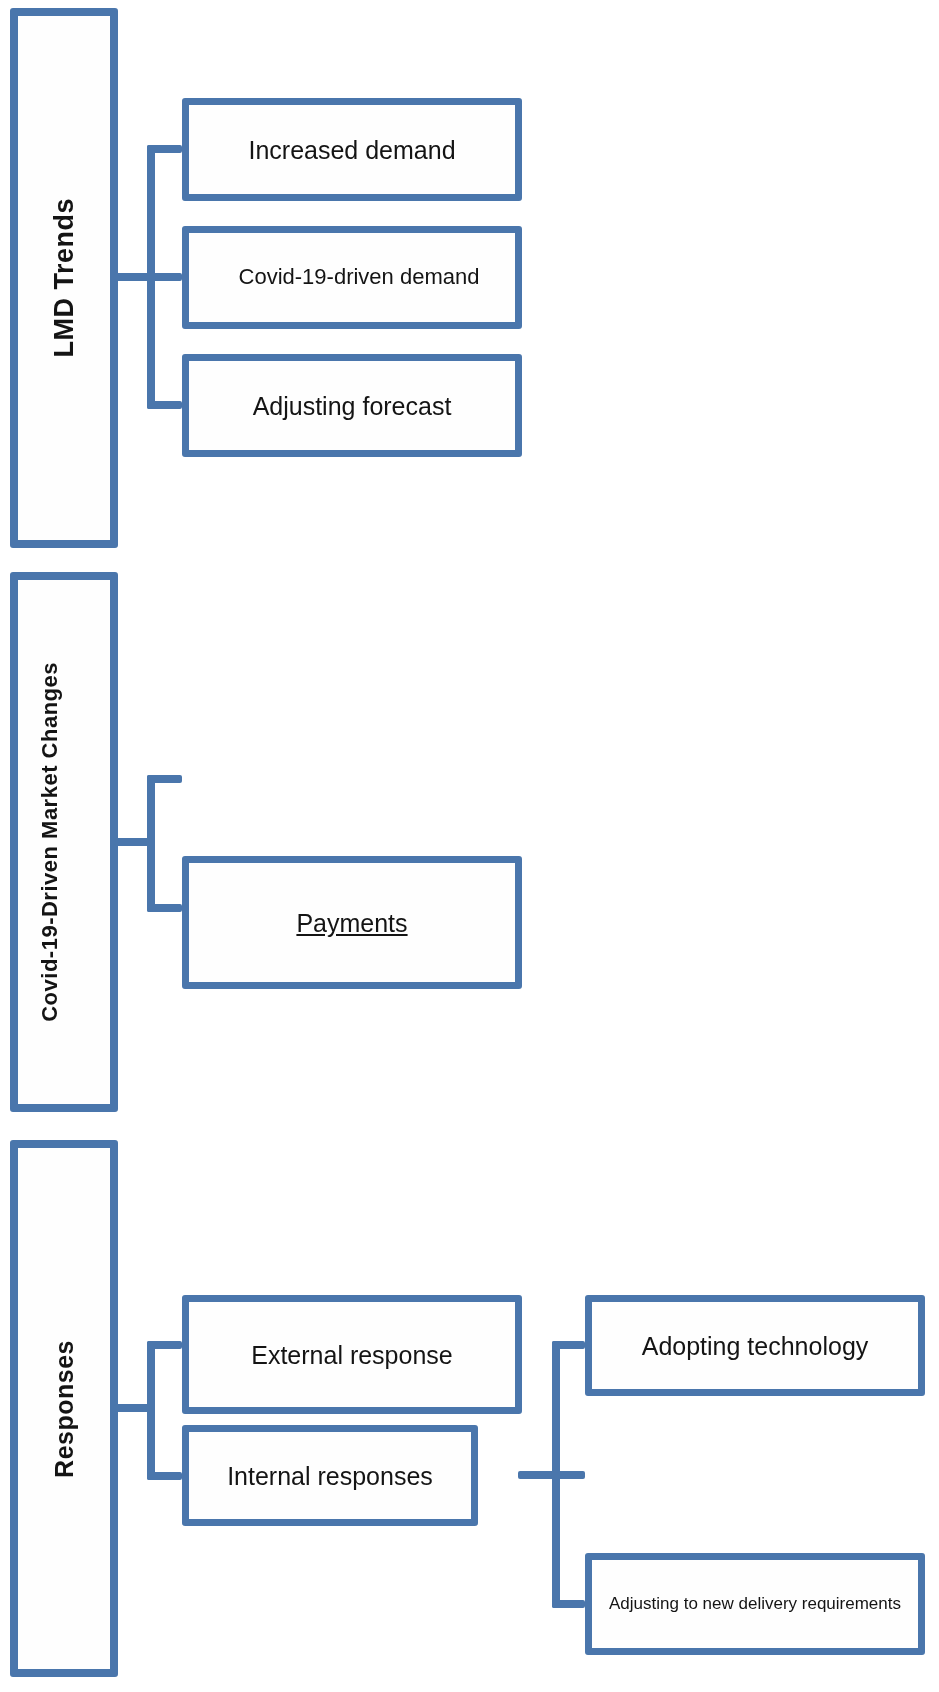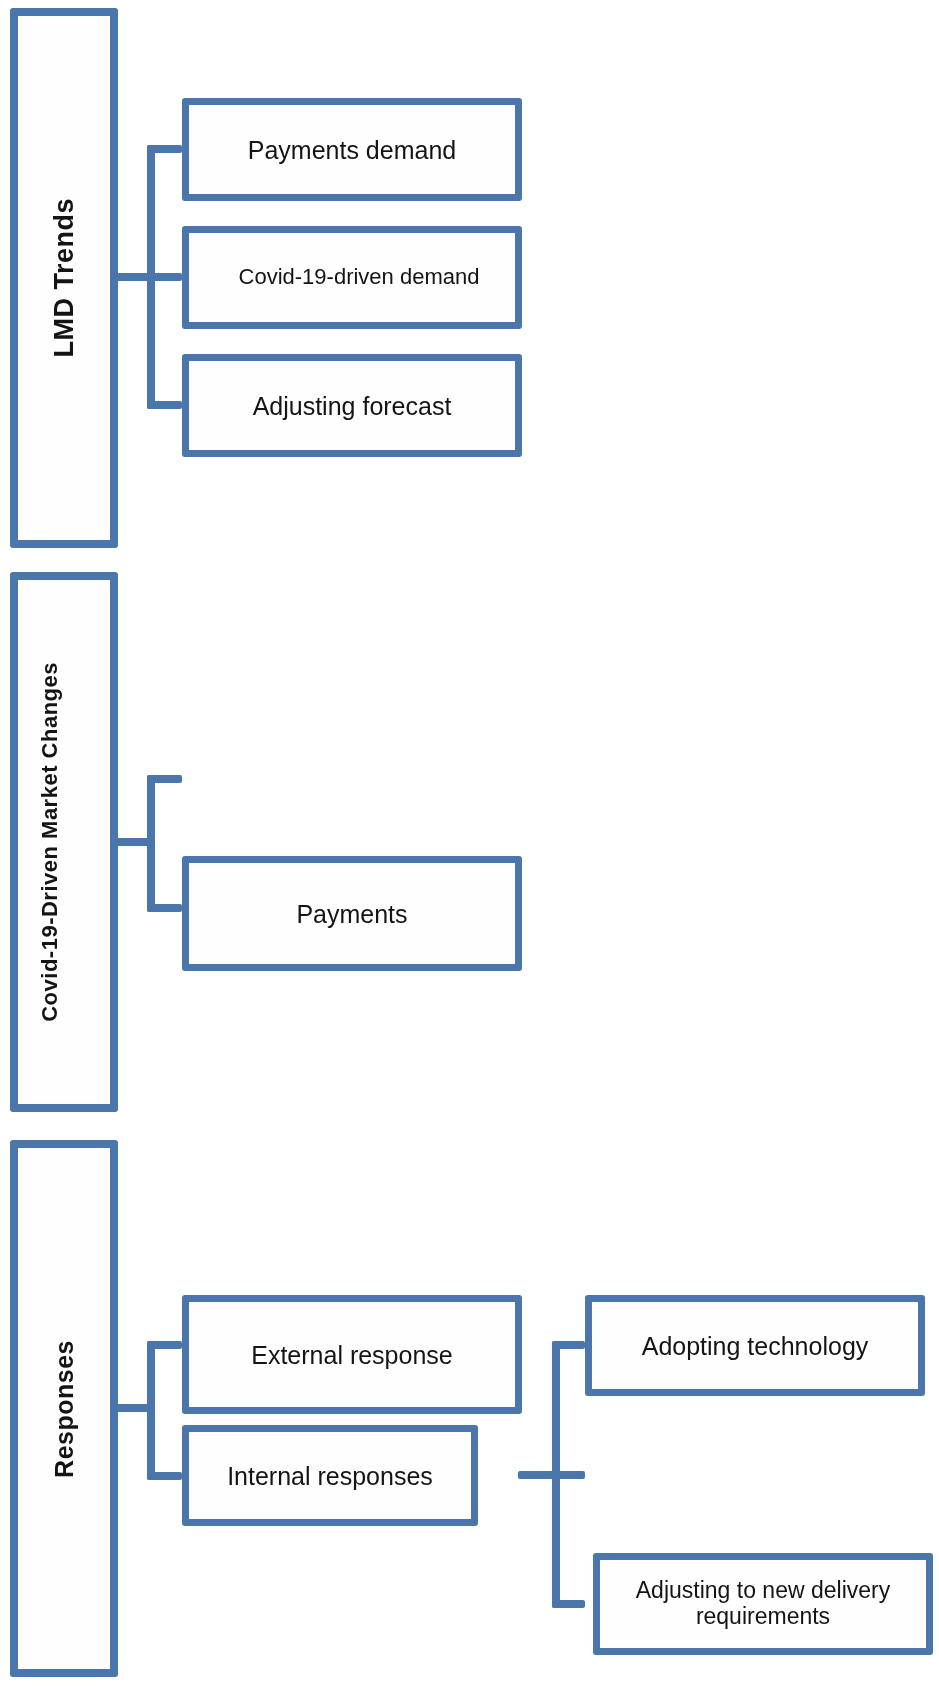--- a/index.html
+++ b/index.html
@@ -30,21 +30,21 @@
   .pbox { border-width: 8px; padding: 4px 6px; }
   .vtext {
     writing-mode: vertical-rl;
     transform: rotate(180deg);
     font-weight: bold;
     white-space: nowrap;
     letter-spacing: 0.5px;
   }
   .fs27 { font-size: 27px; }
   .fs25 { font-size: 25px; }
-  .fs23 { font-size: 23px; margin-left: 8px; }
+  .fs23 { font-size: 17px; }
   .fs22 { font-size: 22px; padding-left: 28px; }
   .line {
     position: absolute;
     background: var(--blue);
     border-radius: 2px;
   }
 </style>
 </head>
 <body>
 
@@ -56,30 +56,30 @@
 
   <div class="box pbox" style="left:10px; top:572px; width:108px; height:540px;">
     <span class="vtext fs22">Covid-19-Driven Market Changes</span>
   </div>
 
   <div class="box pbox" style="left:10px; top:1140px; width:108px; height:537px;">
     <span class="vtext fs25">Responses</span>
   </div>
 
   <div class="box fs25" style="left:182px; top:98px; width:340px; height:103px;">
-    <span>Payments demand</span>
+    <span>Increased demand</span>
   </div>
   <div class="box fs22" style="left:182px; top:226px; width:340px; height:103px;">
     <span>Covid-19-driven demand</span>
   </div>
   <div class="box fs25" style="left:182px; top:354px; width:340px; height:103px;">
     <span>Adjusting forecast</span>
   </div>
 
-  <div class="box fs25" style="left:182px; top:856px; width:340px; height:115px;">
+  <div class="box fs25" style="left:182px; top:856px; width:340px; height:133px;text-decoration:underline;">
     <span>Payments</span>
   </div>
 
   <div class="box fs25" style="left:182px; top:1295px; width:340px; height:119px;">
     <span>External response</span>
   </div>
   <div class="box fs25" style="left:182px; top:1425px; width:296px; height:101px;">
     <span>Internal responses</span>
   </div>
 

